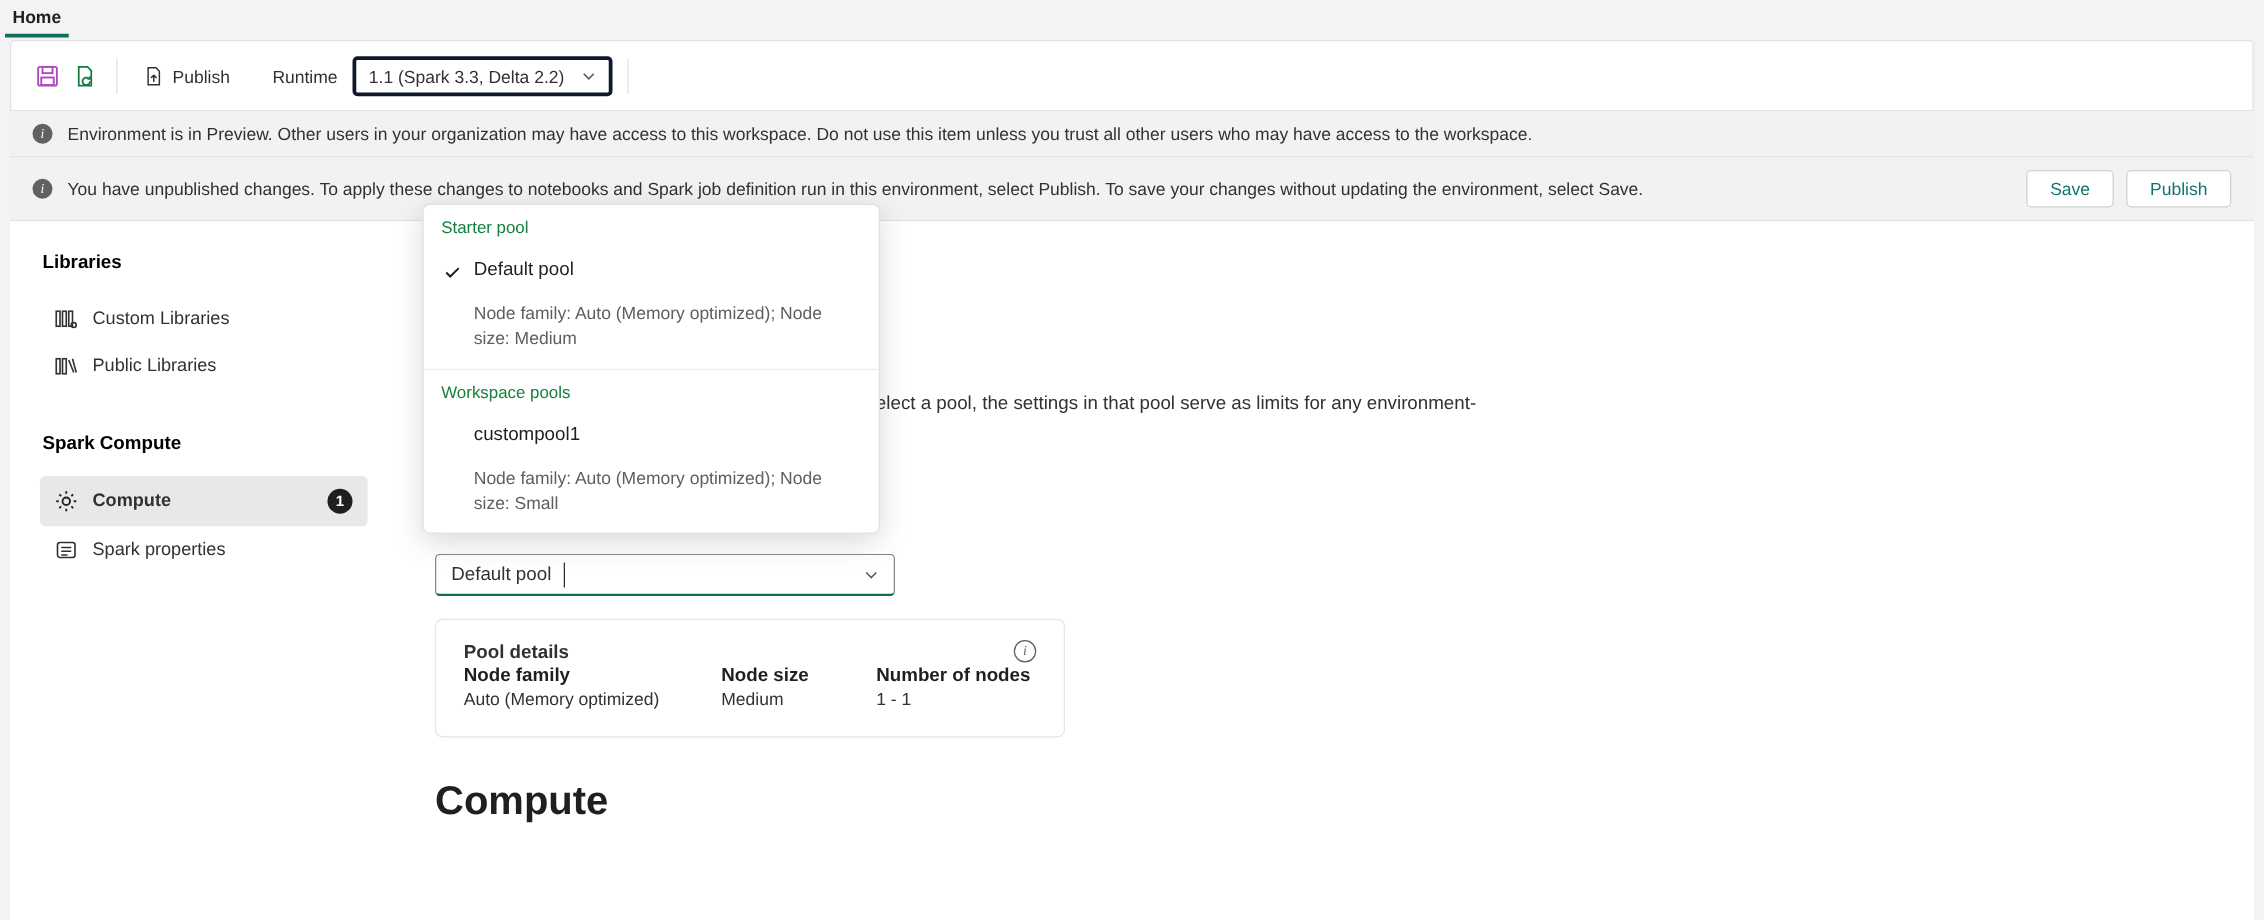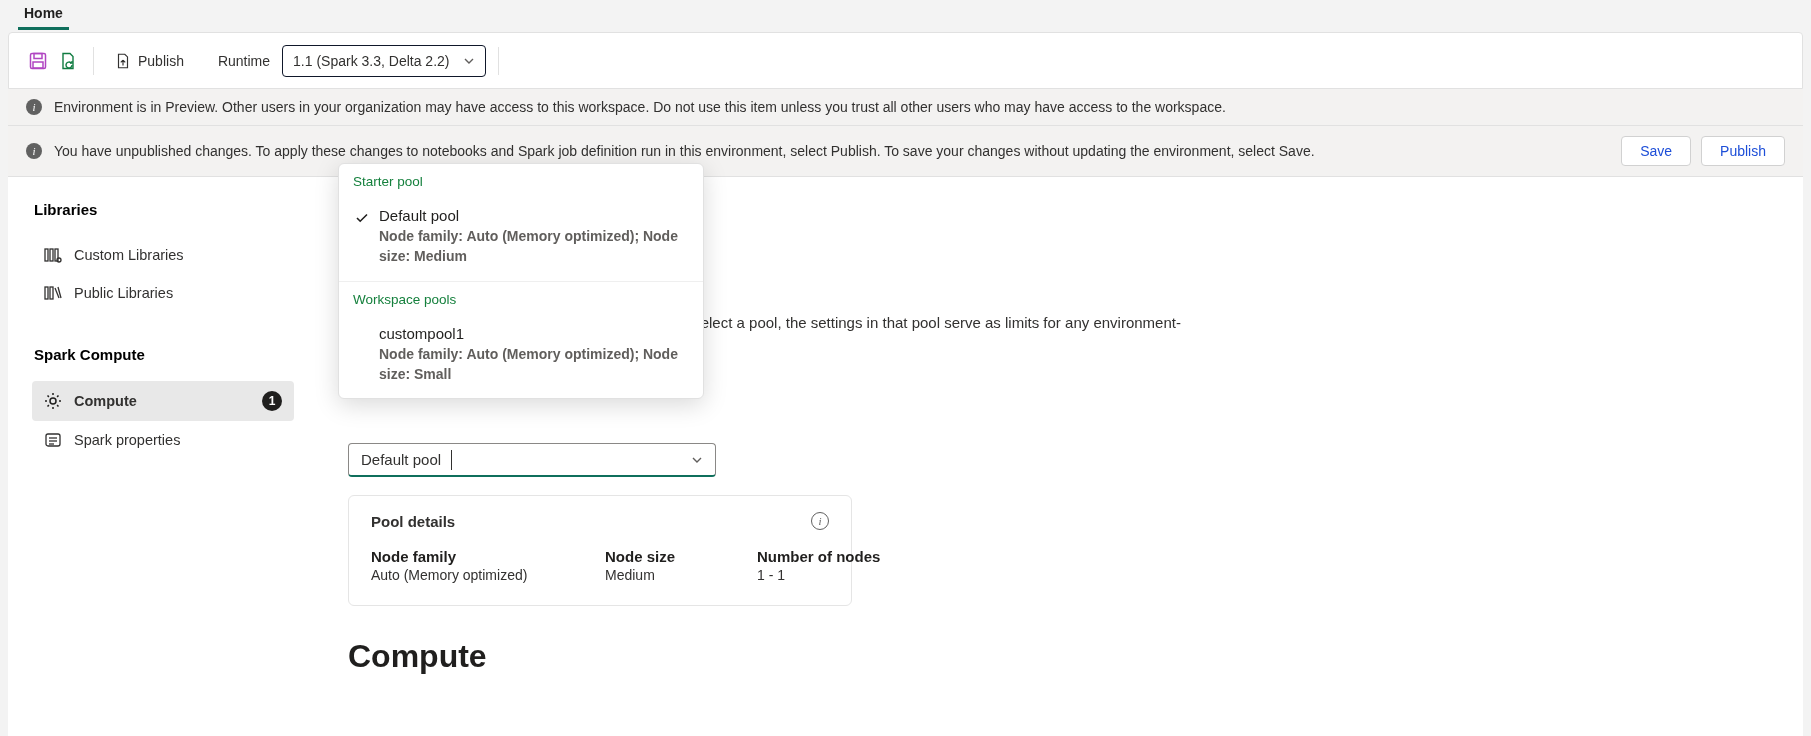--- a/index.html
+++ b/index.html
@@ -11,21 +11,21 @@
     width: 1811px;
     height: 736px;
     overflow: hidden;
     position: relative;
   }
   .tabbar {
     background: #f3f3f3;
     height: 30px;
     display: flex;
     align-items: flex-end;
-    padding-left: 18px;
+    padding-left: 4px;
   }
   .tab {
     padding: 4px 6px 6px 6px;
     font-size: 14px;
     font-weight: 600;
     color: #201f1e;
     border-bottom: 3px solid #0f6f5c;
   }
   .toolbar {
     background: #ffffff;
@@ -63,21 +63,21 @@
   }
   .runtime-label {
     margin-left: 24px;
     margin-right: 12px;
     font-size: 14px;
     color: #323130;
   }
   .runtime-select {
     display: flex;
     align-items: center;
-    border: 1px solid #0f172a;
+    border: 3px solid #0f172a;
     border-radius: 4px;
     padding: 6px 10px;
     font-size: 14px;
     color: #323130;
     cursor: pointer;
     height: 32px;
     gap: 14px;
   }
   .infobar {
     background: #f3f2f1;
@@ -111,21 +111,21 @@
     font-family: Georgia, serif;
     flex-shrink: 0;
   }
   .info-btn {
     background: #fff;
     border: 1px solid #d1d1d1;
     border-radius: 4px;
     padding: 6px 18px;
     font-size: 14px;
     cursor: pointer;
-    color: #1d4ed8;
+    color: #0f766e;
     text-align: center;
   }
   .infobar-actions {
     display: flex;
     gap: 10px;
   }
   .content {
     display: flex;
     margin: 0 8px;
     background: #fff;
@@ -243,22 +243,21 @@
     border: 1.5px solid #616161;
     border-radius: 50%;
     display: flex; align-items: center; justify-content: center;
     font-family: Georgia, serif;
     font-style: italic;
     font-size: 11px;
     color: #616161;
   }
   .pool-details-grid {
     display: flex;
-    margin-top: 18px;
-    gap: 28px;
+    margin-top: 2px;
   }
   .pool-details-col {
     flex: none;
   }
   .pool-details-col:nth-child(1){ width: 206px; }
   .pool-details-col:nth-child(2){ width: 124px; }
   .pool-details-col:nth-child(3){ width: 160px; }
   .detail-label { font-size: 15px; font-weight: 600; color:#201f1e;}
   .detail-value { font-size: 14px; color:#323130; margin-top:2px;}
   .compute-title {
@@ -302,22 +301,21 @@
   .dropdown-text { flex:1; }
   .dropdown-item .name {
     font-size: 15px;
     color: #201f1e;
   }
   .dropdown-item .name.bold { font-weight: 400; }
   .dropdown-item .desc {
     font-size: 14px;
     color: #605e5c;
     line-height: 1.45;
-    margin-top: 2px;
-    font-weight: bold;
+    margin-top: 16px;
   }
   svg { display: block; }
 </style>
 </head>
 <body>
 
 <div class="tabbar">
   <div class="tab">Home</div>
 </div>
 

